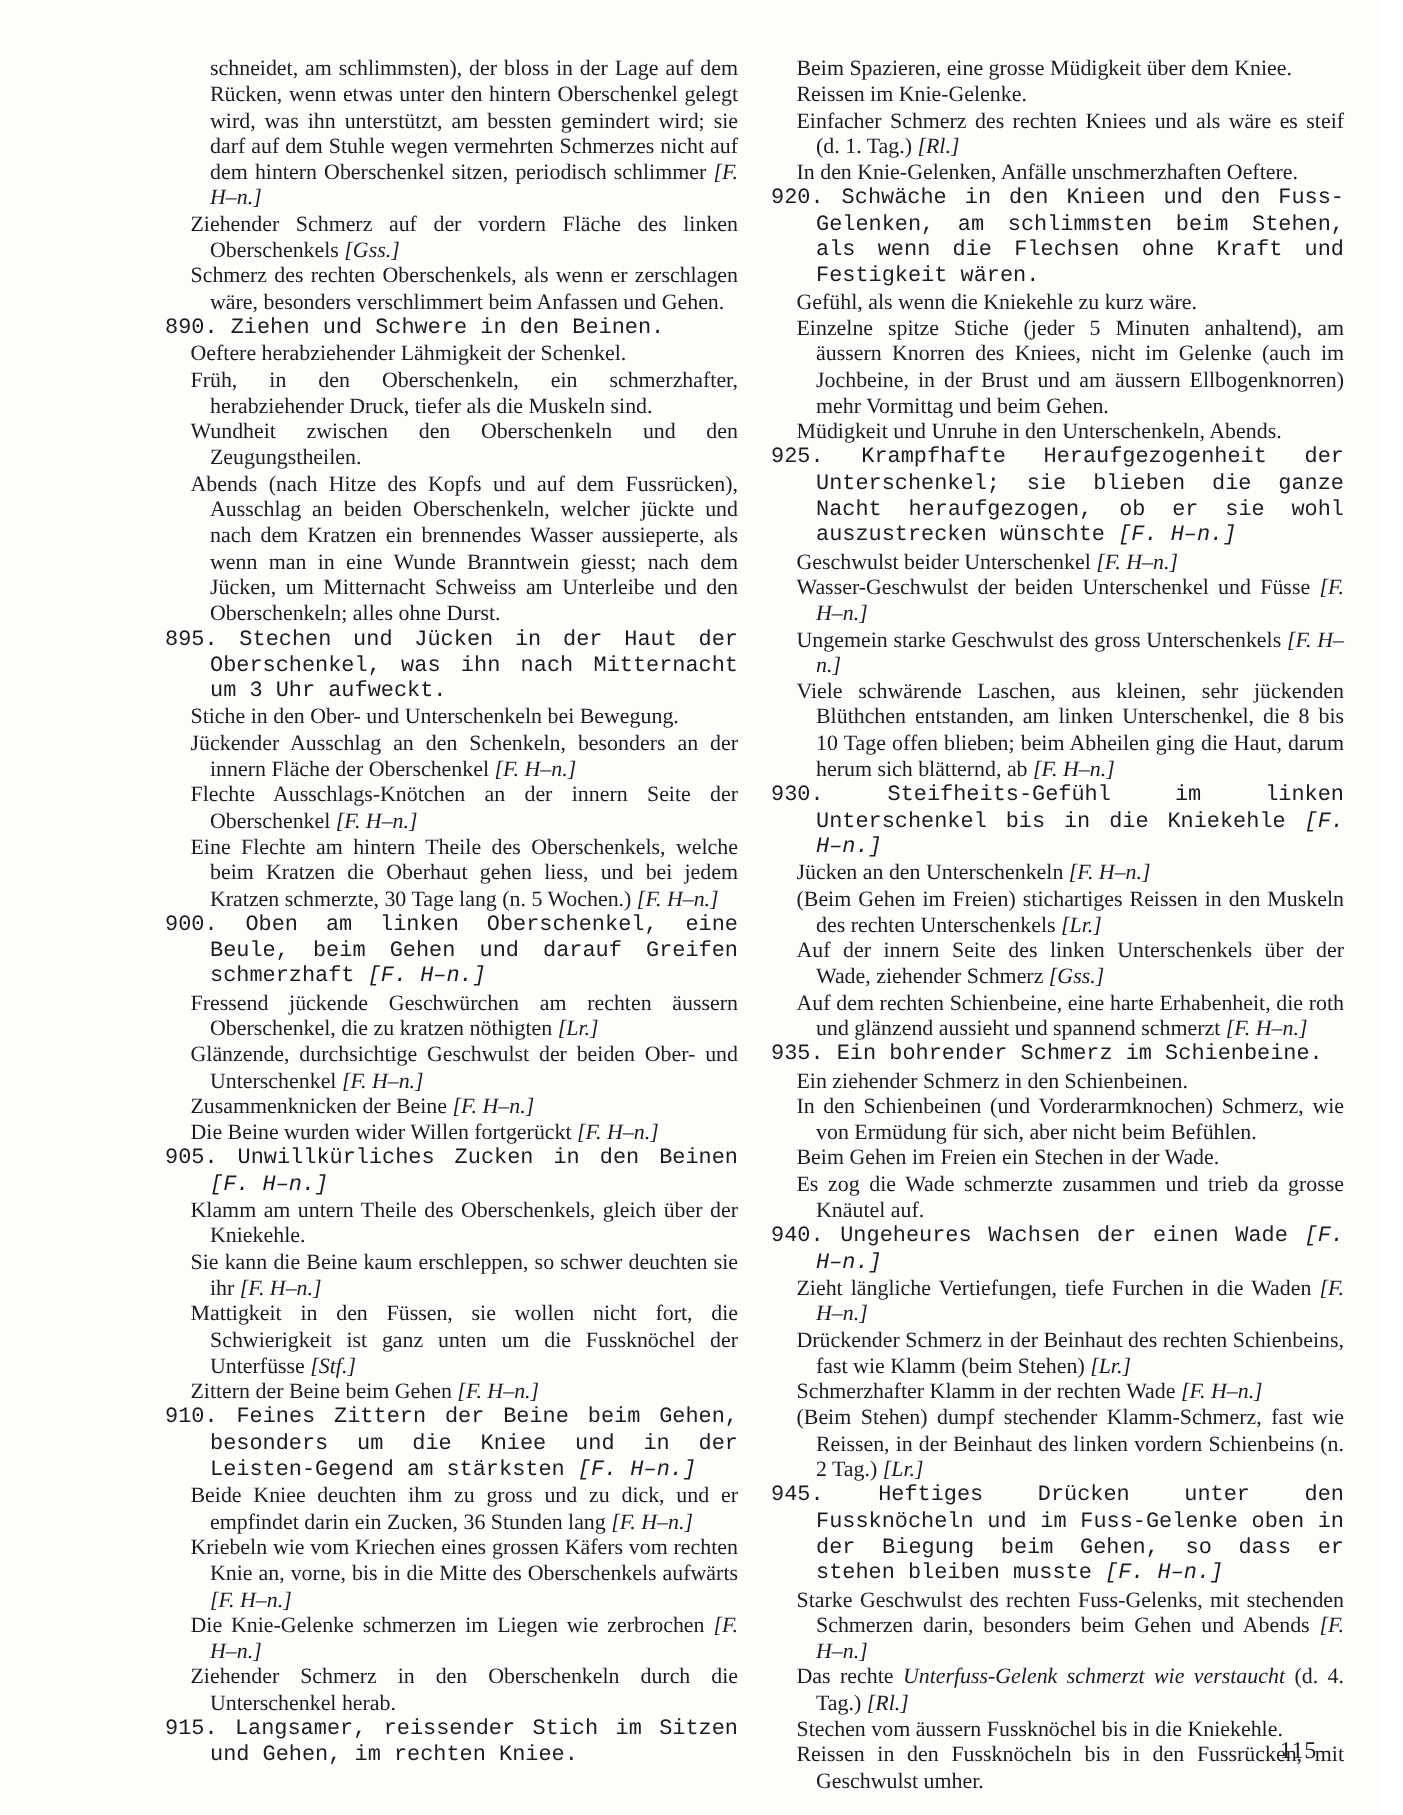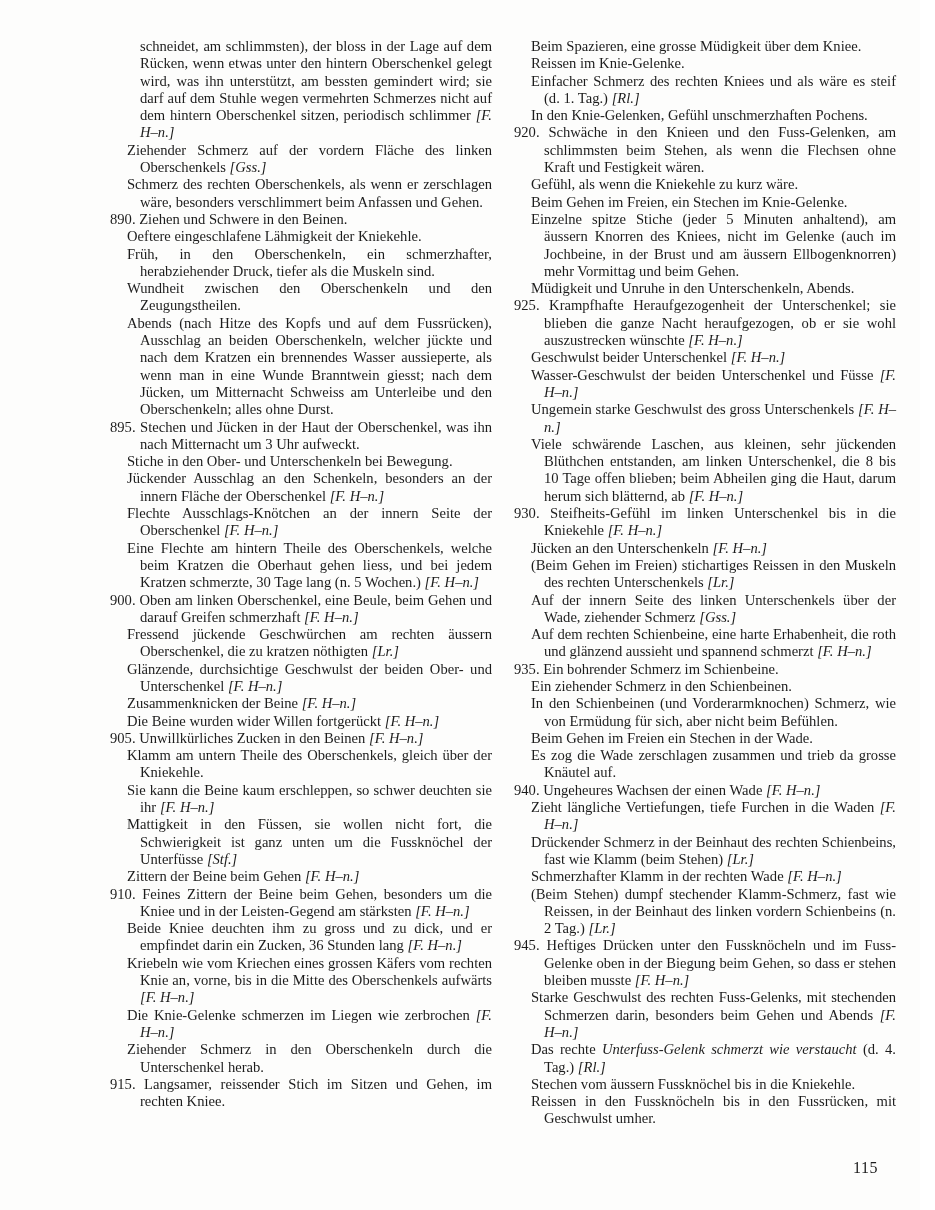--- a/index.html
+++ b/index.html
@@ -33,20 +33,21 @@
   p.entry {
     margin: 0;
     text-align: justify;
     padding-left: 30px;
     text-indent: -13px;
     hyphens: auto;
     -webkit-hyphens: auto;
   }
   p.entry.numbered {
     text-indent: -30px;
+    font-family: Liberation Mono, monospace;
   }
   p.entry.cont {
     text-indent: 0;
   }
   .ital {
     font-style: italic;
   }
   .num {
     font-style: normal;
   }
@@ -61,21 +62,21 @@
 </head>
 <body>
 
 <div class="page">
   <div class="columns">
     <div class="col" id="col-left">
         <p class="entry cont"><span>schneidet, am schlimmsten), der bloss in der Lage auf dem Rücken, wenn etwas unter den hintern Oberschenkel gelegt wird, was ihn unterstützt, am bessten gemindert wird; sie darf auf dem Stuhle wegen vermehrten Schmerzes nicht auf dem hintern Oberschenkel sitzen, periodisch schlimmer </span><span class="ital">[F. H–n.]</span></p>
         <p class="entry"><span>Ziehender Schmerz auf der vordern Fläche des linken Oberschenkels </span><span class="ital">[Gss.]</span></p>
         <p class="entry"><span>Schmerz des rechten Oberschenkels, als wenn er zerschlagen wäre, besonders verschlimmert beim Anfassen und Gehen.</span></p>
         <p class="entry numbered"><span class="num">890. </span><span>Ziehen und Schwere in den Beinen.</span></p>
-        <p class="entry"><span>Oeftere eingeschlafene Lähmigkeit der Kniekehle.</span></p>
+        <p class="entry"><span>Oeftere herabziehender Lähmigkeit der Schenkel.</span></p>
         <p class="entry"><span>Früh, in den Oberschenkeln, ein schmerzhafter, herabziehender Druck, tiefer als die Muskeln sind.</span></p>
         <p class="entry"><span>Wundheit zwischen den Oberschenkeln und den Zeugungstheilen.</span></p>
         <p class="entry"><span>Abends (nach Hitze des Kopfs und auf dem Fussrücken), Ausschlag an beiden Oberschenkeln, welcher jückte und nach dem Kratzen ein brennendes Wasser aussieperte, als wenn man in eine Wunde Branntwein giesst; nach dem Jücken, um Mitternacht Schweiss am Unterleibe und den Oberschenkeln; alles ohne Durst.</span></p>
         <p class="entry numbered"><span class="num">895. </span><span>Stechen und Jücken in der Haut der Oberschenkel, was ihn nach Mitternacht um 3 Uhr aufweckt.</span></p>
         <p class="entry"><span>Stiche in den Ober- und Unterschenkeln bei Bewegung.</span></p>
         <p class="entry"><span>Jückender Ausschlag an den Schenkeln, besonders an der innern Fläche der Oberschenkel </span><span class="ital">[F. H–n.]</span></p>
         <p class="entry"><span>Flechte Ausschlags-Knötchen an der innern Seite der Oberschenkel </span><span class="ital">[F. H–n.]</span></p>
         <p class="entry"><span>Eine Flechte am hintern Theile des Oberschenkels, welche beim Kratzen die Oberhaut gehen liess, und bei jedem Kratzen schmerzte, 30 Tage lang (n. 5 Wochen.) </span><span class="ital">[F. H–n.]</span></p>
         <p class="entry numbered"><span class="num">900. </span><span>Oben am linken Oberschenkel, eine Beule, beim Gehen und darauf Greifen schmerzhaft </span><span class="ital">[F. H–n.]</span></p>
         <p class="entry"><span>Fressend jückende Geschwürchen am rechten äussern Oberschenkel, die zu kratzen nöthigten </span><span class="ital">[Lr.]</span></p>
@@ -91,41 +92,40 @@
         <p class="entry"><span>Beide Kniee deuchten ihm zu gross und zu dick, und er empfindet darin ein Zucken, 36 Stunden lang </span><span class="ital">[F. H–n.]</span></p>
         <p class="entry"><span>Kriebeln wie vom Kriechen eines grossen Käfers vom rechten Knie an, vorne, bis in die Mitte des Oberschenkels aufwärts </span><span class="ital">[F. H–n.]</span></p>
         <p class="entry"><span>Die Knie-Gelenke schmerzen im Liegen wie zerbrochen </span><span class="ital">[F. H–n.]</span></p>
         <p class="entry"><span>Ziehender Schmerz in den Oberschenkeln durch die Unterschenkel herab.</span></p>
         <p class="entry numbered"><span class="num">915. </span><span>Langsamer, reissender Stich im Sitzen und Gehen, im rechten Kniee.</span></p>
       </div>
     <div class="col" id="col-right">
         <p class="entry"><span>Beim Spazieren, eine grosse Müdigkeit über dem Kniee.</span></p>
         <p class="entry"><span>Reissen im Knie-Gelenke.</span></p>
         <p class="entry"><span>Einfacher Schmerz des rechten Kniees und als wäre es steif (d. 1. Tag.) </span><span class="ital">[Rl.]</span></p>
-        <p class="entry"><span>In den Knie-Gelenken, Gefühl unschmerzhaften Pochens.</span></p>
+        <p class="entry"><span>In den Knie-Gelenken, Anfälle unschmerzhaften Oeftere.</span></p>
         <p class="entry numbered"><span class="num">920. </span><span>Schwäche in den Knieen und den Fuss-Gelenken, am schlimmsten beim Stehen, als wenn die Flechsen ohne Kraft und Festigkeit wären.</span></p>
         <p class="entry"><span>Gefühl, als wenn die Kniekehle zu kurz wäre.</span></p>
-        <p class="entry"><span>Beim Gehen im Freien, ein Stechen im Knie-Gelenke.</span></p>
         <p class="entry"><span>Einzelne spitze Stiche (jeder 5 Minuten anhaltend), am äussern Knorren des Kniees, nicht im Gelenke (auch im Jochbeine, in der Brust und am äussern Ellbogenknorren) mehr Vormittag und beim Gehen.</span></p>
         <p class="entry"><span>Müdigkeit und Unruhe in den Unterschenkeln, Abends.</span></p>
         <p class="entry numbered"><span class="num">925. </span><span>Krampfhafte Heraufgezogenheit der Unterschenkel; sie blieben die ganze Nacht heraufgezogen, ob er sie wohl auszustrecken wünschte </span><span class="ital">[F. H–n.]</span></p>
         <p class="entry"><span>Geschwulst beider Unterschenkel </span><span class="ital">[F. H–n.]</span></p>
         <p class="entry"><span>Wasser-Geschwulst der beiden Unterschenkel und Füsse </span><span class="ital">[F. H–n.]</span></p>
         <p class="entry"><span>Ungemein starke Geschwulst des gross Unterschenkels </span><span class="ital">[F. H–n.]</span></p>
         <p class="entry"><span>Viele schwärende Laschen, aus kleinen, sehr jückenden Blüthchen entstanden, am linken Unterschenkel, die 8 bis 10 Tage offen blieben; beim Abheilen ging die Haut, darum herum sich blätternd, ab </span><span class="ital">[F. H–n.]</span></p>
         <p class="entry numbered"><span class="num">930. </span><span>Steifheits-Gefühl im linken Unterschenkel bis in die Kniekehle </span><span class="ital">[F. H–n.]</span></p>
         <p class="entry"><span>Jücken an den Unterschenkeln </span><span class="ital">[F. H–n.]</span></p>
         <p class="entry"><span>(Beim Gehen im Freien) stichartiges Reissen in den Muskeln des rechten Unterschenkels </span><span class="ital">[Lr.]</span></p>
         <p class="entry"><span>Auf der innern Seite des linken Unterschenkels über der Wade, ziehender Schmerz </span><span class="ital">[Gss.]</span></p>
         <p class="entry"><span>Auf dem rechten Schienbeine, eine harte Erhabenheit, die roth und glänzend aussieht und spannend schmerzt </span><span class="ital">[F. H–n.]</span></p>
         <p class="entry numbered"><span class="num">935. </span><span>Ein bohrender Schmerz im Schienbeine.</span></p>
         <p class="entry"><span>Ein ziehender Schmerz in den Schienbeinen.</span></p>
         <p class="entry"><span>In den Schienbeinen (und Vorderarmknochen) Schmerz, wie von Ermüdung für sich, aber nicht beim Befühlen.</span></p>
         <p class="entry"><span>Beim Gehen im Freien ein Stechen in der Wade.</span></p>
-        <p class="entry"><span>Es zog die Wade zerschlagen zusammen und trieb da grosse Knäutel auf.</span></p>
+        <p class="entry"><span>Es zog die Wade schmerzte zusammen und trieb da grosse Knäutel auf.</span></p>
         <p class="entry numbered"><span class="num">940. </span><span>Ungeheures Wachsen der einen Wade </span><span class="ital">[F. H–n.]</span></p>
         <p class="entry"><span>Zieht längliche Vertiefungen, tiefe Furchen in die Waden </span><span class="ital">[F. H–n.]</span></p>
         <p class="entry"><span>Drückender Schmerz in der Beinhaut des rechten Schienbeins, fast wie Klamm (beim Stehen) </span><span class="ital">[Lr.]</span></p>
         <p class="entry"><span>Schmerzhafter Klamm in der rechten Wade </span><span class="ital">[F. H–n.]</span></p>
         <p class="entry"><span>(Beim Stehen) dumpf stechender Klamm-Schmerz, fast wie Reissen, in der Beinhaut des linken vordern Schienbeins (n. 2 Tag.) </span><span class="ital">[Lr.]</span></p>
         <p class="entry numbered"><span class="num">945. </span><span>Heftiges Drücken unter den Fussknöcheln und im Fuss-Gelenke oben in der Biegung beim Gehen, so dass er stehen bleiben musste </span><span class="ital">[F. H–n.]</span></p>
         <p class="entry"><span>Starke Geschwulst des rechten Fuss-Gelenks, mit stechenden Schmerzen darin, besonders beim Gehen und Abends </span><span class="ital">[F. H–n.]</span></p>
         <p class="entry"><span>Das rechte </span><span class="ital">Unterfuss-Gelenk schmerzt wie verstaucht</span><span> (d. 4. Tag.) </span><span class="ital">[Rl.]</span></p>
         <p class="entry"><span>Stechen vom äussern Fussknöchel bis in die Kniekehle.</span></p>
         <p class="entry"><span>Reissen in den Fussknöcheln bis in den Fussrücken, mit Geschwulst umher.</span></p>

